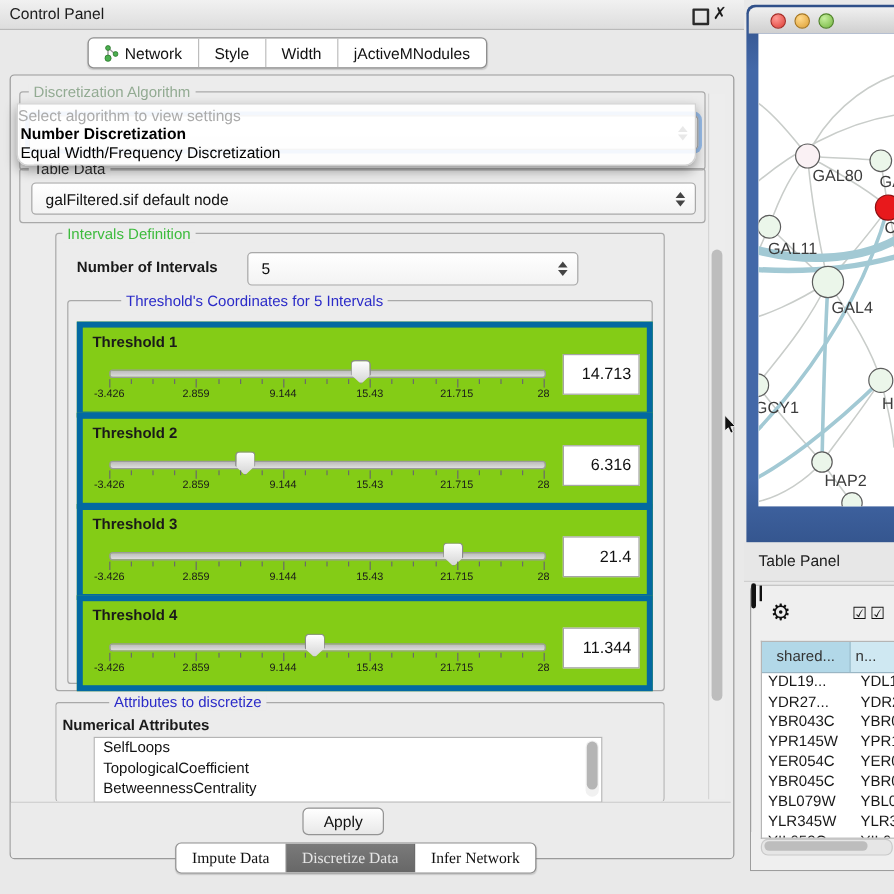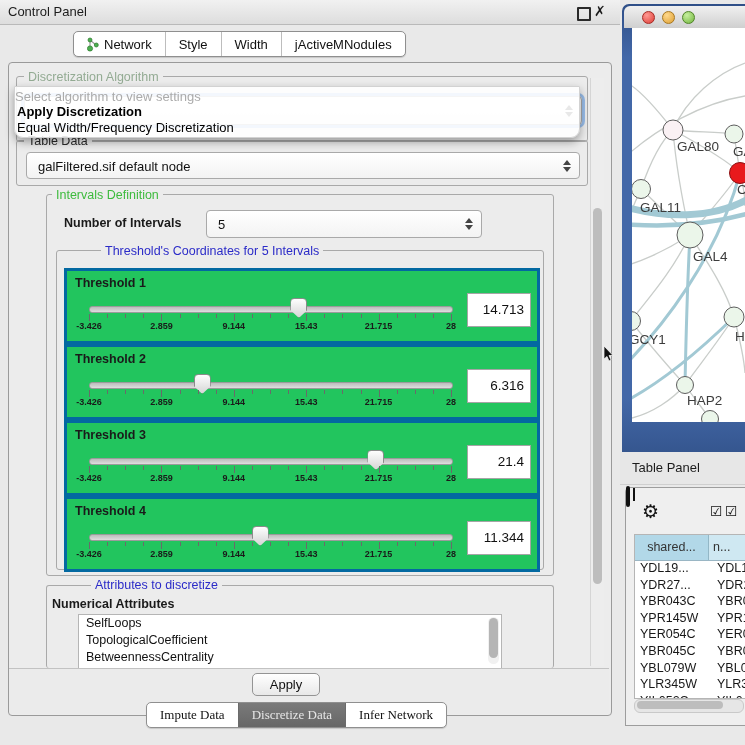--- a/index.html
+++ b/index.html
@@ -40,26 +40,26 @@
   .spinner .up{border-bottom:5px solid #444;}
   .spinner .dn{border-top:5px solid #444;}
 
   
   .popup{left:14px;top:86px;width:564px;height:50px;background:rgba(255,255,255,.88);border:1px solid #d2d2d2;border-radius:0 0 9px 9px;box-shadow:0 4px 10px rgba(0,0,0,.35);z-index:40;}
   .popup .hint{position:absolute;left:0;top:2px;width:100%;text-align:left;color:#ababab;font-size:13px;}
   .popup .opt1{position:absolute;left:2px;top:17px;font-size:13px;font-weight:bold;color:#000;}
   .popup .opt2{position:absolute;left:2px;top:33px;font-size:13px;color:#000;}
 
   
-  .th-box{position:absolute;left:64px;width:470px;height:70px;background:#22c55e;border:3px solid #0369a1;}
+  .th-box{position:absolute;left:64px;width:470px;height:70px;background:#84cc16;border:5px solid #0369a1;}
   .th-box .lbl{position:absolute;left:8px;top:5px;font-size:12.5px;font-weight:bold;color:#1a1a1a;}
   .track{position:absolute;left:22px;top:35px;width:362px;height:5px;background:linear-gradient(#bcbcbc,#dedede);border:1px solid #9b9b9b;border-radius:3px;}
   .thumb{position:absolute;top:27px;width:15px;height:18px;background:linear-gradient(#fefefe,#d6d6d6);border:1px solid #8b8b8b;border-radius:4px 4px 2px 2px;clip-path:polygon(0 0,100% 0,100% 60%,50% 100%,0 60%);}
   .tick{position:absolute;top:43px;width:1px;background:#6a6a6a;}
-  .ticklab{position:absolute;top:50px;transform:translateX(-50%);font-size:9px;font-weight:bold;color:#1a1a1a;white-space:nowrap;}
+  .ticklab{position:absolute;top:50px;transform:translateX(-50%);font-size:9px;font-weight:normal;color:#1a1a1a;white-space:nowrap;}
   .valbox{position:absolute;left:400px;top:22px;width:56px;height:32px;background:#fff;border:1px solid #a5a5a5;font-size:13.5px;color:#111;text-align:right;line-height:32px;padding-right:6px;}
 
   
   .attr-list{left:78px;top:614px;width:422px;height:53px;background:#fff;border:1px solid #b5b5b5;overflow:hidden;}
   .attr-item{height:17px;line-height:17px;padding-left:7px;font-size:12.5px;color:#111;}
   .attr-scroll{position:absolute;right:2px;top:2px;width:11px;height:47px;background:#f1f1f1;border-radius:6px;}
   .attr-scroll i{position:absolute;left:1px;top:1px;width:9px;height:40px;background:#b5b5b5;border-radius:5px;}
 
   .panel-vscroll{left:590px;top:78px;width:13px;height:588px;background:#ededed;border-left:1px solid #d5d5d5;}
   .panel-vscroll i{position:absolute;left:2px;top:130px;width:9px;height:376px;background:#bdbdbd;border-radius:5px;}
@@ -141,21 +141,21 @@
   <div class="abs gb-label washed-green" style="left:24px;top:70px;">Discretization Algorithm</div>
   <div class="abs combo focused" style="left:24px;top:96px;width:556px;height:27px;">
     <span class="spinner">
         <i class="up"></i>
         <i class="dn"></i>
       </span>
   </div>
 
   <div class="abs popup">
     <div class="hint">Select algorithm to view settings</div>
-    <div class="opt1">Apply Discretization</div>
+    <div class="opt1">Number Discretization</div>
     <div class="opt2">Equal Width/Frequency Discretization</div>
   </div>
 
   <div class="abs groupbox" style="left:16px;top:140px;width:570px;height:44px;"></div>
   <div class="abs gb-label dark-label" style="left:24px;top:134px;">Table Data</div>
   <div class="abs combo" style="left:26px;top:152px;width:552px;height:25px;">
     <span class="val">galFiltered.sif default node</span>
     <span class="spinner">
         <i class="up"></i>
         <i class="dn"></i>

